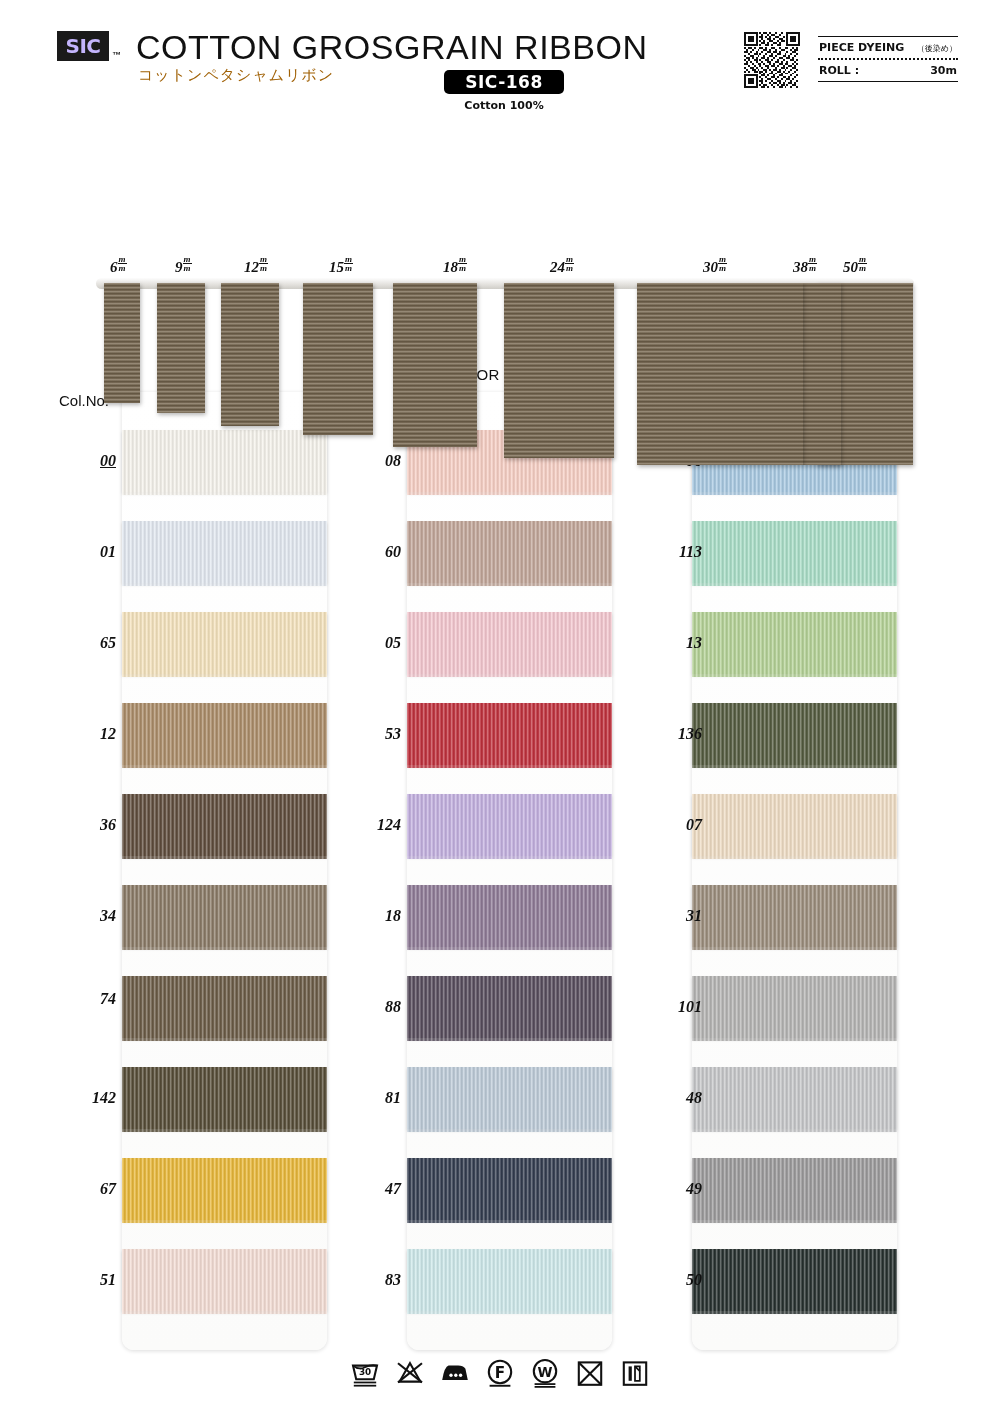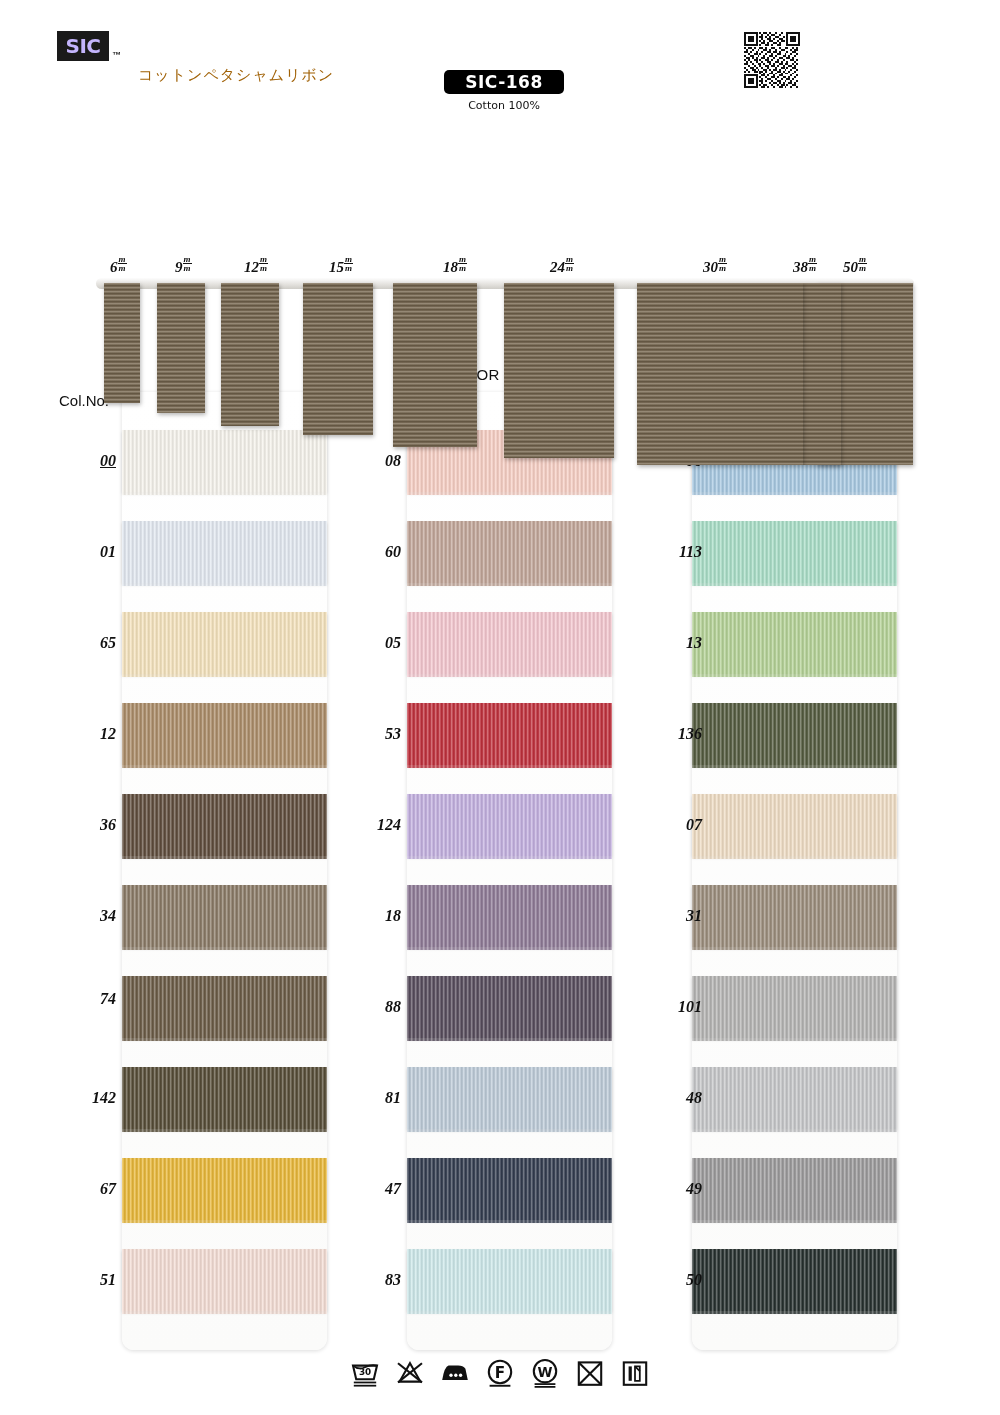--- a/index.html
+++ b/index.html
@@ -88,21 +88,21 @@
     letter-spacing: 0.5px;
     font-family: "DejaVu Sans", sans-serif;
   }
   .composition {
     position: absolute;
     left: 444px;
     top: 99px;
     width: 120px;
     text-align: center;
     font-size: 11px;
-    font-weight: normal;
+    font-weight: bold;
     color: #111111;
     font-family: "DejaVu Sans", sans-serif;
   }
 
   
   .qr {
     position: absolute;
     left: 744px;
     top: 32px;
     width: 56px;
@@ -297,20 +297,21 @@
 </head>
 <body>
 
 <div class="header">
 
   <div class="logo-block">
     <span class="logo-text">SIC</span>
   </div>
   <span class="logo-tm">™</span>
 
+  <div class="title-main">COTTON GROSGRAIN RIBBON</div>
   <div class="title-jp">コットンペタシャムリボン</div>
 
   <div class="code-badge">
     <span>SIC-168</span>
   </div>
   <div class="composition">Cotton 100%</div>
 
   <div class="qr">
     <svg width="56" height="56" viewBox="0 0 29 29" shape-rendering="crispEdges">
       <rect width="29" height="29" fill="#fff"></rect>
@@ -534,20 +535,33 @@
           <rect x="12" y="28" width="1" height="1"></rect>
         <rect x="15" y="28" width="1" height="1"></rect>
           <rect x="18" y="28" width="2" height="1"></rect>
         <rect x="21" y="28" width="1" height="1"></rect>
           <rect x="24" y="28" width="1" height="1"></rect>
         <rect x="27" y="28" width="1" height="1"></rect>
       </g>
     </svg>
   </div>
 
+  <div class="spec-box">
+    <div class="spec-rule"></div>
+    <div class="spec-row">
+      <span>PIECE DYEING</span>
+      <span class="jp">（後染め）</span>
+    </div>
+    <div class="spec-rule dotted"></div>
+    <div class="spec-row">
+      <span>ROLL :</span>
+      <span>30m</span>
+    </div>
+    <div class="spec-rule"></div>
+  </div>
 </div>
 
 <div class="width-section">
   <div class="rail"></div>
   <div id="width-labels">
       <div class="width-label" style="left: 110px;"><span>6</span><span class="unit"><i class="unit-top">m</i><i>m</i></span></div>
       <div class="width-label" style="left: 175px;"><span>9</span><span class="unit"><i class="unit-top">m</i><i>m</i></span></div>
       <div class="width-label" style="left: 244px;"><span>12</span><span class="unit"><i class="unit-top">m</i><i>m</i></span></div>
       <div class="width-label" style="left: 329px;"><span>15</span><span class="unit"><i class="unit-top">m</i><i>m</i></span></div>
       <div class="width-label" style="left: 443px;"><span>18</span><span class="unit"><i class="unit-top">m</i><i>m</i></span></div>

